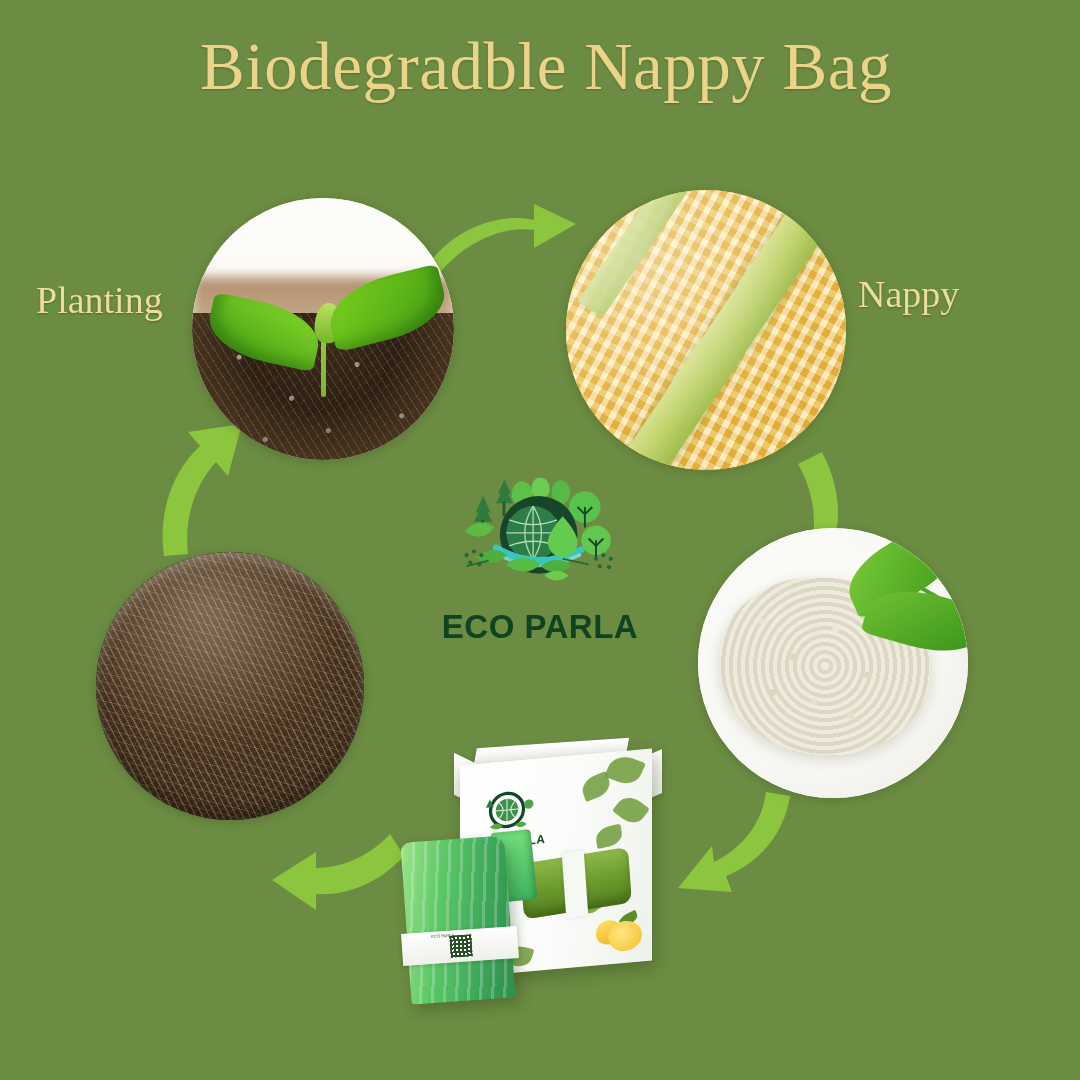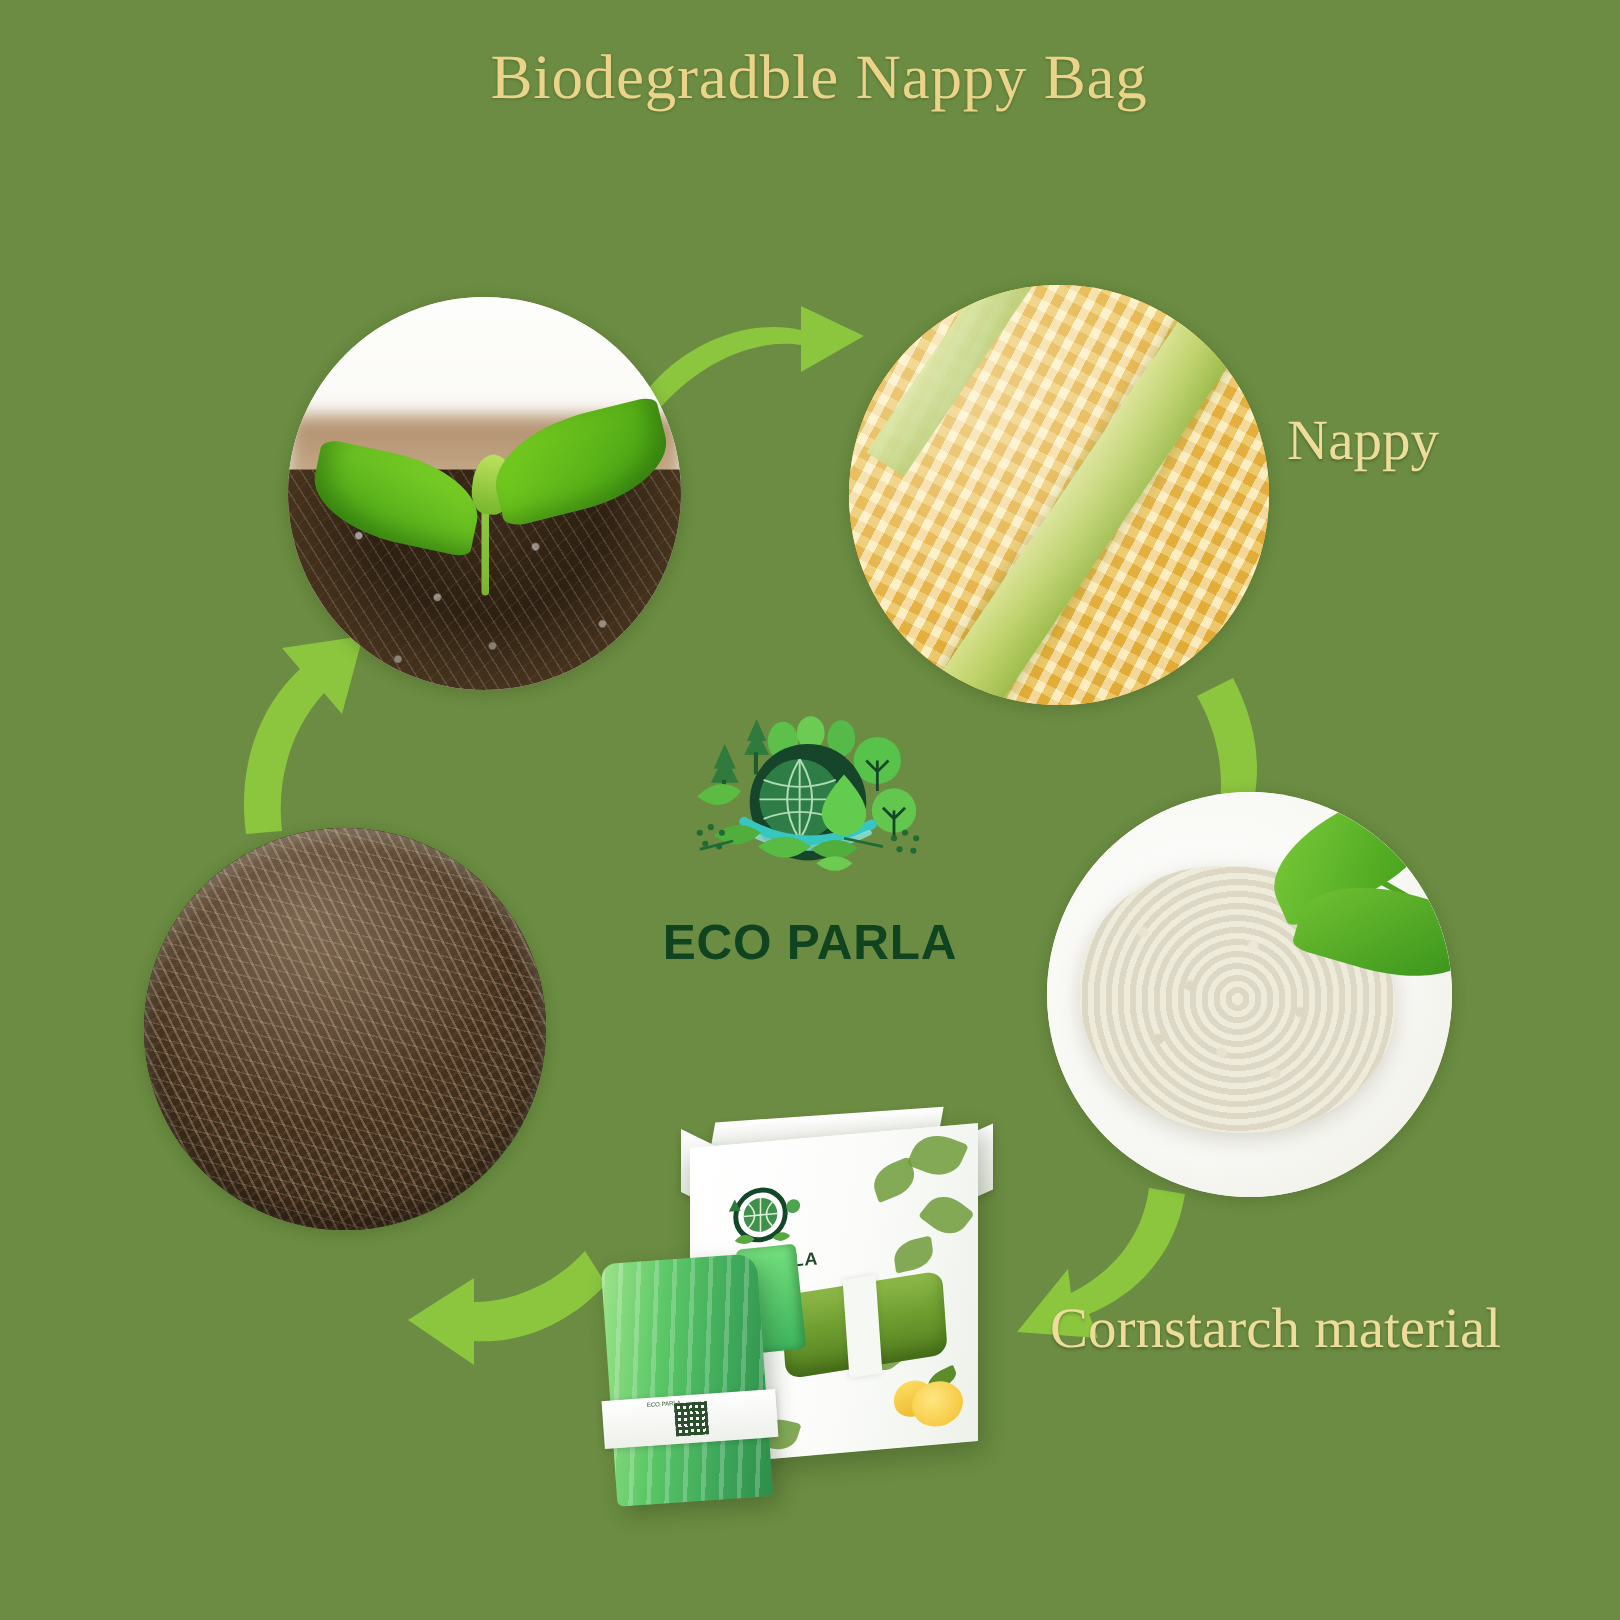--- a/index.html
+++ b/index.html
@@ -9,21 +9,21 @@
     font-family:"Liberation Serif", serif;
     overflow:hidden;
     position:relative;
   }
   .stage{position:absolute;inset:0;}
 
   
   .title{
     position:absolute;left:0;right:0;top:28px;
     text-align:center;
-    font-size:42px;
+    font-size:67px;
     letter-spacing:.5px;
     color:#ebd489;
     font-family:"Liberation Serif", serif;
     text-shadow:0 1px 2px rgba(40,55,20,.35);
     padding-left:12px;
   }
 
   
   .lbl{
     position:absolute;
@@ -370,16 +370,16 @@
           <circle cx="176" cy="104" r="2.2"></circle>
         <circle cx="164" cy="112" r="2.2"></circle>
           <circle cx="174" cy="113" r="2.2"></circle>
       </g>
       <path d="M124 104 l28 6" stroke="#1f6b33" stroke-width="2"></path>
       <path d="M44 106 l-24 6" stroke="#1f6b33" stroke-width="2"></path>
     </svg>
     <div class="name">ECO PARLA</div>
   </div>
 
+  <div class="lbl lbl-planting">Planting</div>
   <div class="lbl lbl-mature">Nappy</div>
-  <div class="lbl lbl-cornstarch">Cornstarch material</div>
 
 </div>
 
 </body></html>

